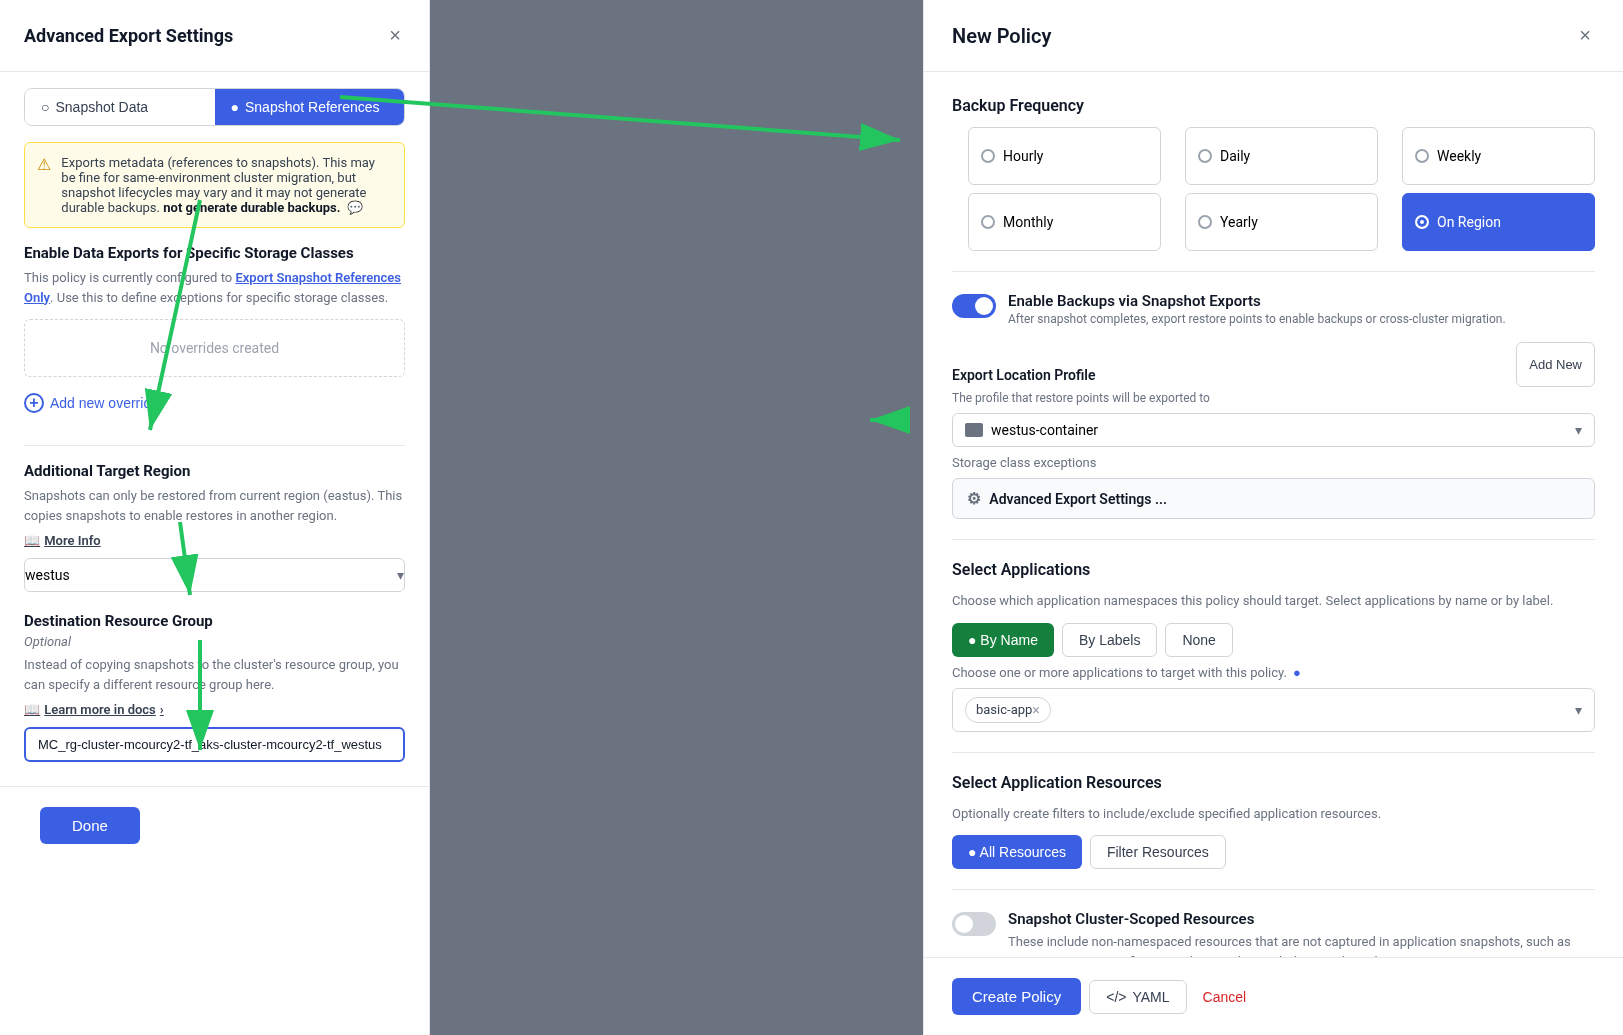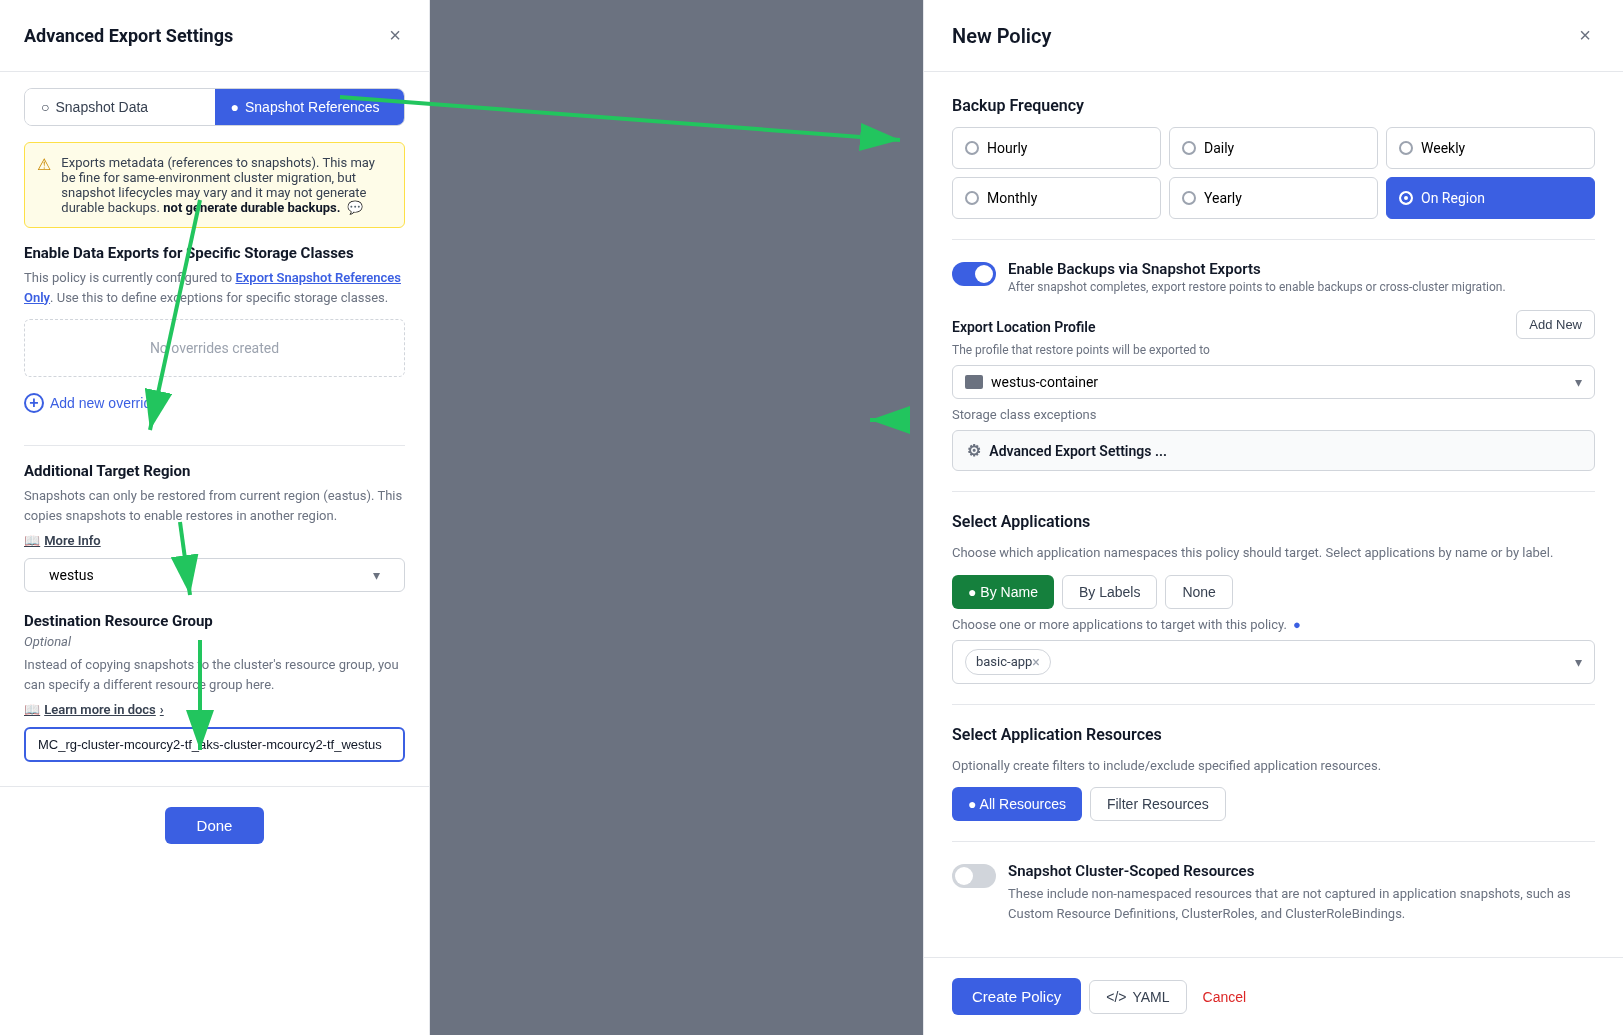--- a/index.html
+++ b/index.html
@@ -67,25 +67,26 @@
       display: grid;
       grid-template-columns: repeat(3, 1fr);
       gap: 8px;
       margin-bottom: 8px;
     }
 
     .radio-option {
       display: flex;
       align-items: center;
       gap: 8px;
-      padding: 12px 12px;
-      border: 1px solid #d1d5db;
-      border-radius: 6px;
-      cursor: pointer;
-      background: #fff;
+      padding: 20px 12px;
+      border: 1px solid #d1d5db;
+      border-radius: 6px;
+      cursor: pointer;
+      background: #fff;
+      margin-left: 16px;
     }
 
     .radio-option.selected {
       background: #3b5fe2;
       border-color: #3b5fe2;
       color: #fff;
     }
 
     .section-divider {
       border: none;
@@ -160,21 +161,21 @@
       display: flex;
       align-items: flex-end;
       justify-content: space-between;
       margin-bottom: 4px;
     }
 
     .add-new-btn {
       background: none;
       border: 1px solid #d1d5db;
       border-radius: 6px;
-      padding: 6px 12px;
+      padding: 14px 12px;
       cursor: pointer;
       font-size: 13px;
       color: #374151;
     }
 
     .select-field {
       width: 100%;
       padding: 8px 12px;
       border: 1px solid #d1d5db;
       border-radius: 6px;
@@ -437,21 +438,21 @@
       font-size: 13px;
       color: #374151;
       font-weight: 600;
       text-decoration: underline;
       cursor: pointer;
       margin-bottom: 10px;
     }
 
     .region-select {
       width: 100%;
-      padding: 8px 24px;
+      padding: 8px 0;
       border: 1px solid #d1d5db;
       border-radius: 6px;
       font-size: 14px;
       background: #fff;
       display: flex;
       align-items: center;
       justify-content: space-between;
       cursor: pointer;
     }
 
@@ -490,22 +491,22 @@
       padding: 8px 12px;
       border: 2px solid #3b5fe2;
       border-radius: 6px;
       font-size: 13px;
       color: #111827;
       outline: none;
     }
 
     .modal-footer {
       display: flex;
-      justify-content: center;
-      padding: 20px 24px;
+      justify-content: flex-start;
+      padding: 20px 40px;
       border-top: 1px solid #e5e7eb;
       position: sticky;
       bottom: 0;
       background: #fff;
     }
 
     .done-btn {
       background: #3b5fe2;
       color: #fff;
       border: none;

